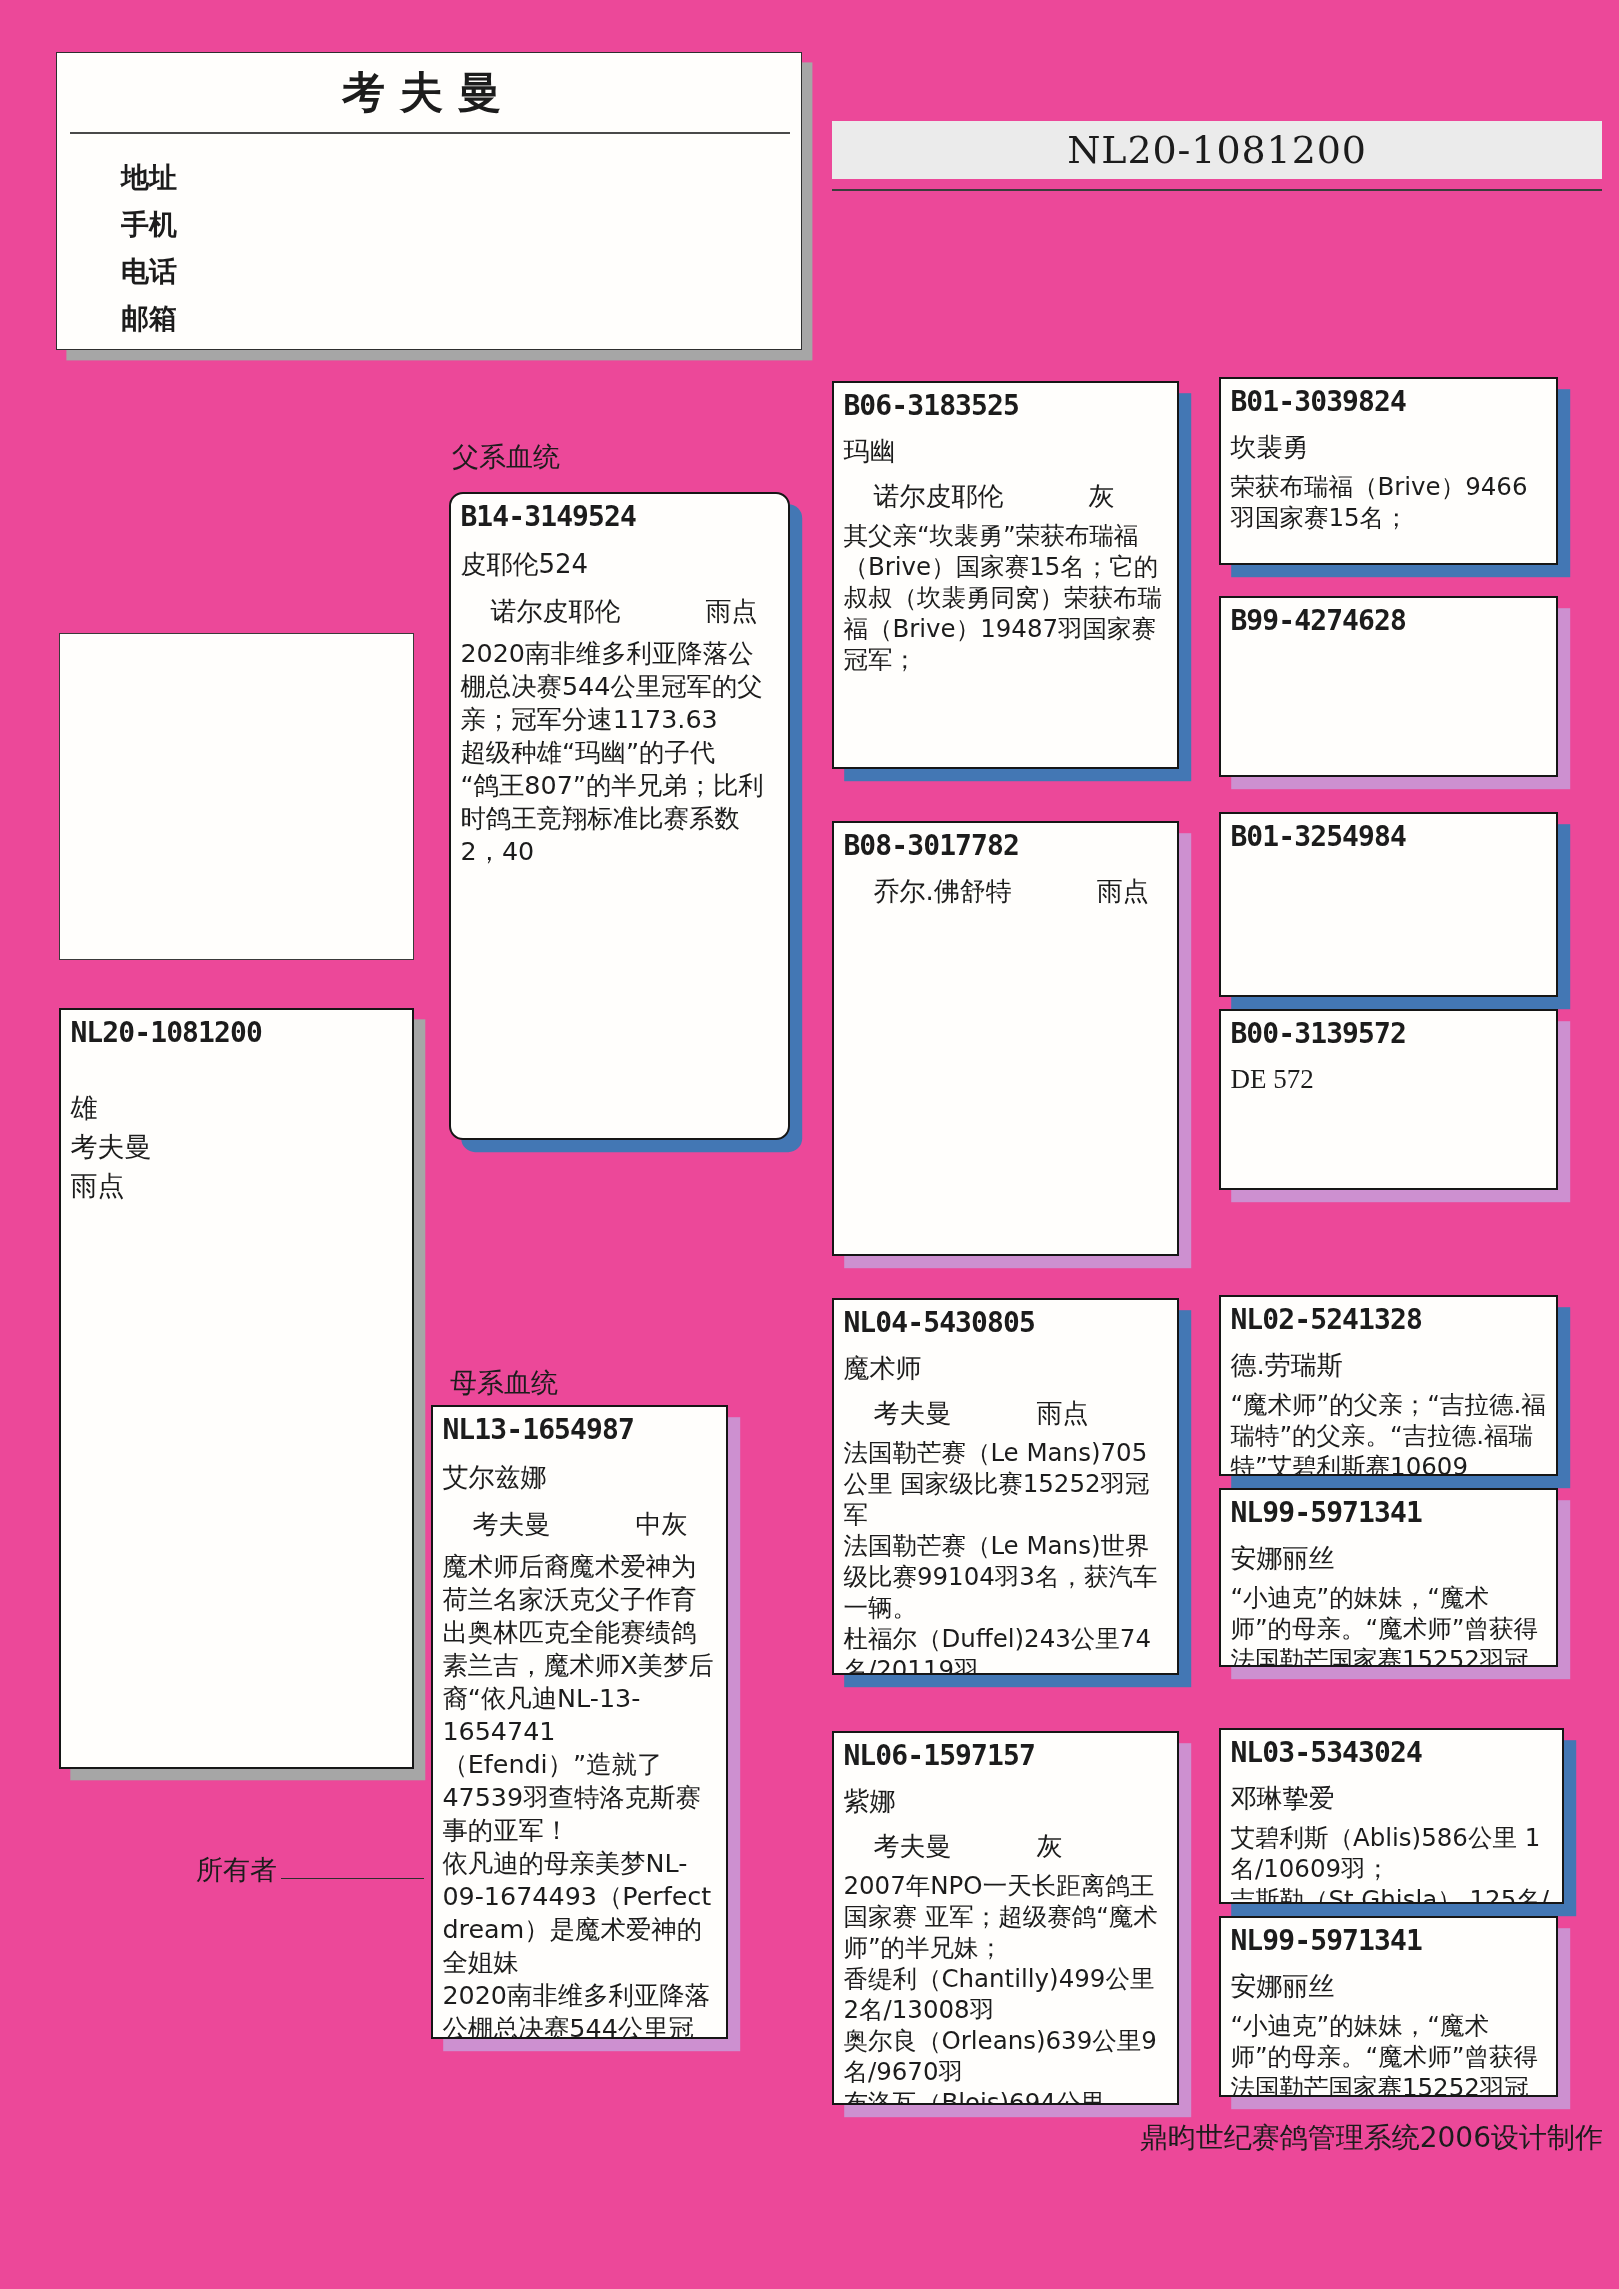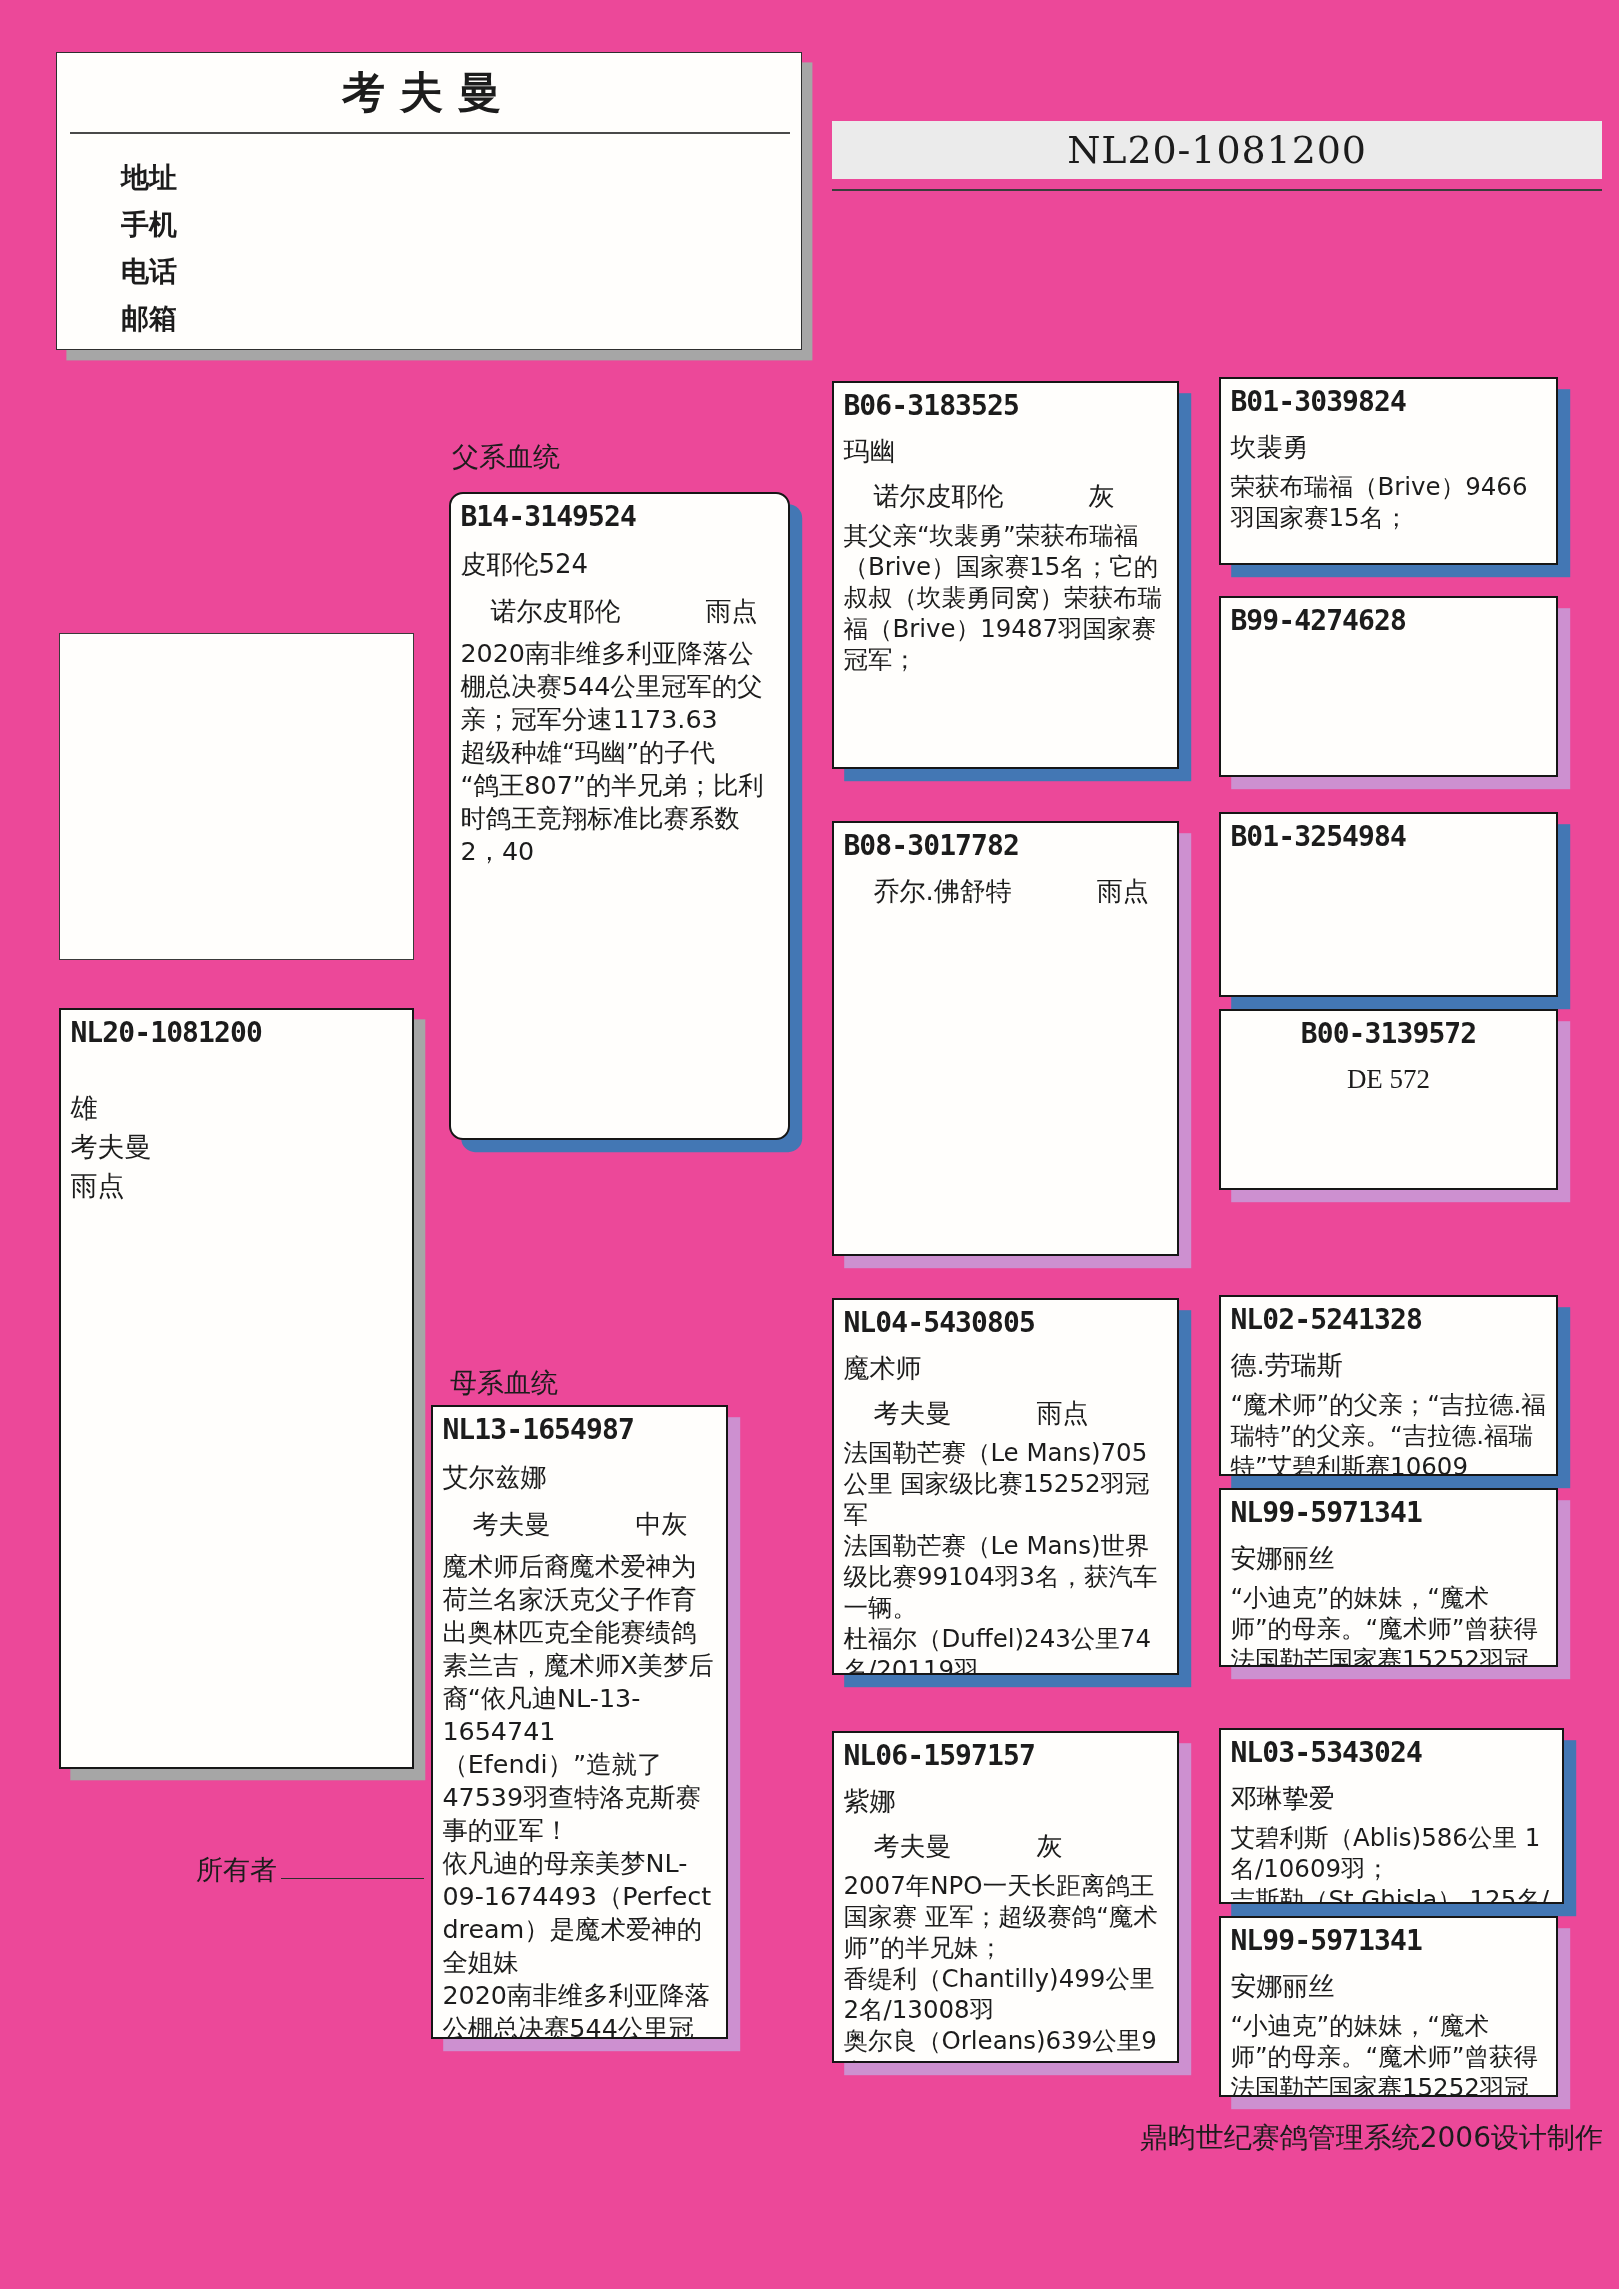--- a/index.html
+++ b/index.html
@@ -134,21 +134,21 @@
     <div class="pname">魔术师</div>
     <div class="strain">
       <span>考夫曼</span><span class="feather-color">雨点</span>
     </div>
     <div class="desc">法国勒芒赛（Le Mans)705公里 国家级比赛15252羽冠军
 法国勒芒赛（Le Mans)世界级比赛99104羽3名，获汽车一辆。
 杜福尔（Duffel)243公里74名/20119羽
 维城（Wijchen)129公</div>
   </div>
 
-  <div class="pbox col34 shadow-maternal" style="left:832px;top:1731px;width:347px;height:332px;">
+  <div class="pbox col34 shadow-maternal" style="left:832px;top:1731px;width:347px;height:374px;">
     <div class="ring">NL06-1597157</div>
     <div class="pname">紫娜</div>
     <div class="strain">
       <span>考夫曼</span><span class="feather-color">灰</span>
     </div>
     <div class="desc">2007年NPO一天长距离鸽王 国家赛 亚军；超级赛鸽“魔术师”的半兄妹；
 香缇利（Chantilly)499公里　 2名/13008羽
 奥尔良（Orleans)639公里9名/9670羽
 布洛瓦（Blois)694公里　 21</div>
   </div>
@@ -160,21 +160,21 @@
   </div>
 
   <div class="pbox col34 shadow-maternal" style="left:1219px;top:596px;width:339px;height:181px;">
     <div class="ring">B99-4274628</div>
   </div>
 
   <div class="pbox col34 shadow-paternal" style="left:1219px;top:812px;width:339px;height:185px;">
     <div class="ring">B01-3254984</div>
   </div>
 
-  <div class="pbox col34 shadow-maternal" style="left:1219px;top:1009px;width:339px;height:181px;text-align:center;">
+  <div class="pbox col34 shadow-maternal" style="left:1219px;top:1009px;width:339px;height:181px;">
     <div class="ring">B00-3139572</div>
     <div class="pname latin-name">DE 572</div>
   </div>
 
   <div class="pbox col34 shadow-paternal" style="left:1219px;top:1295px;width:339px;height:181px;">
     <div class="ring">NL02-5241328</div>
     <div class="pname">德.劳瑞斯</div>
     <div class="desc">“魔术师”的父亲；“吉拉德.福瑞特”的父亲。“吉拉德.福瑞特”艾碧利斯赛10609</div>
   </div>
 

